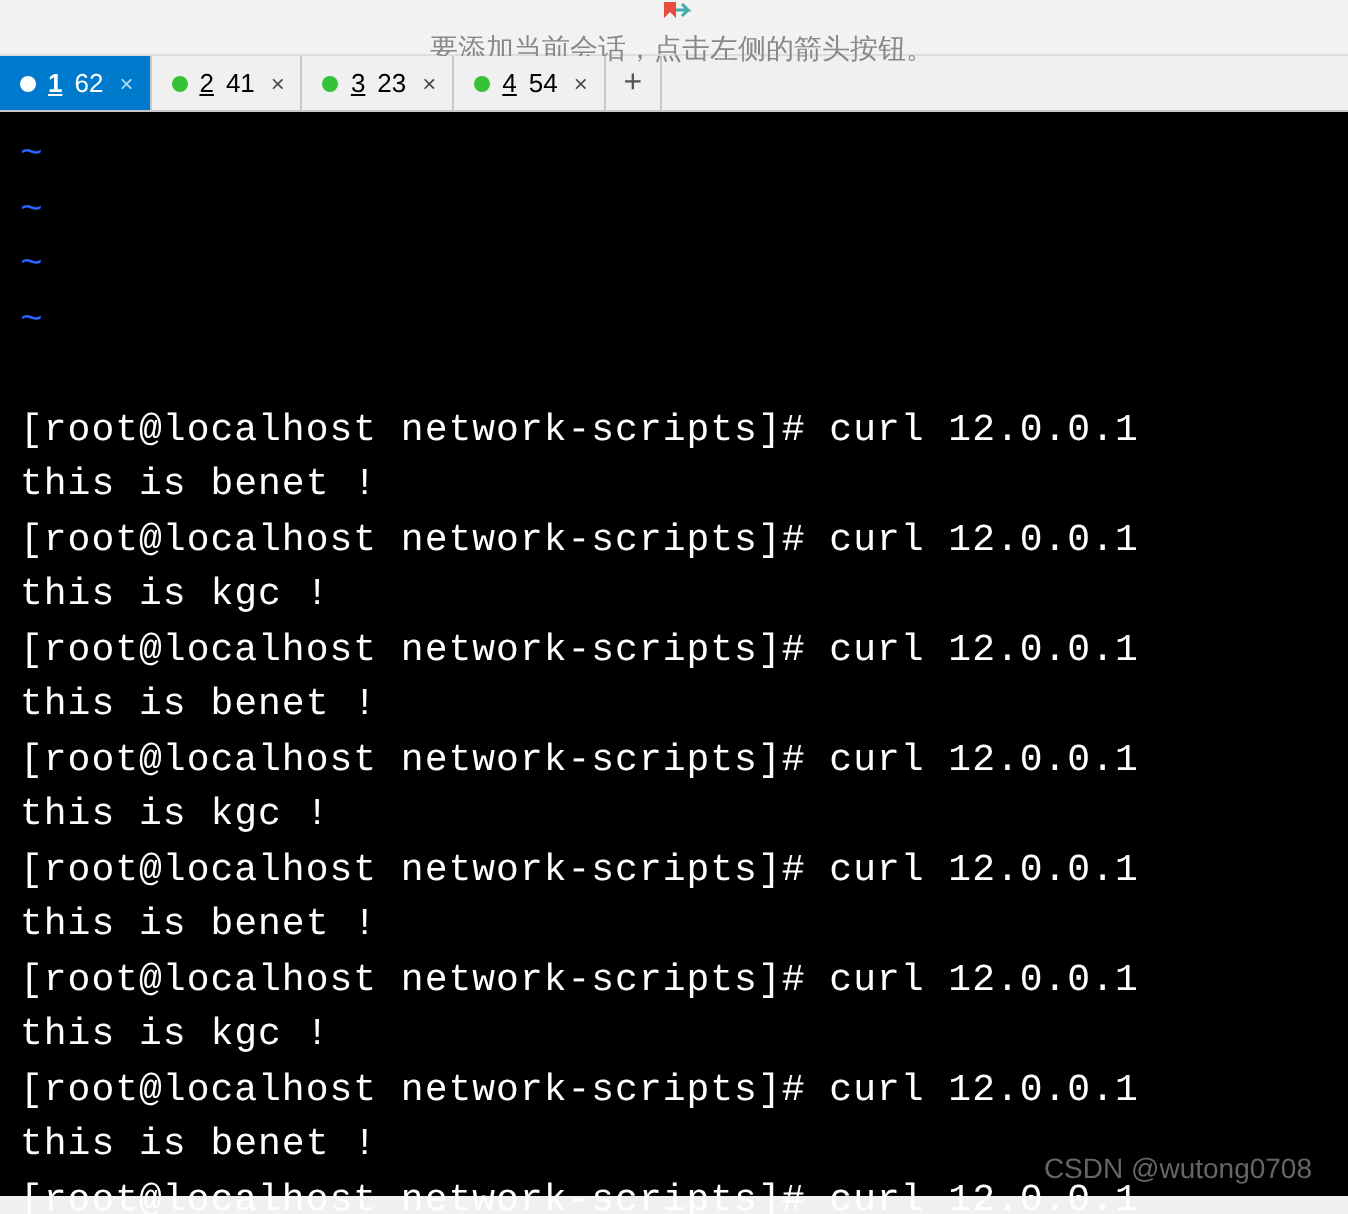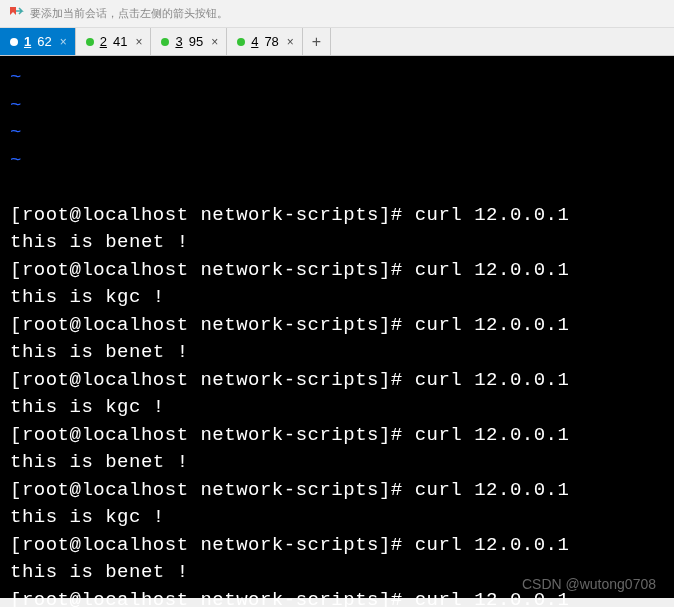--- a/index.html
+++ b/index.html
@@ -9,23 +9,24 @@
       font-family: "Microsoft YaHei", sans-serif;
       background: #f0f0f0;
       overflow: hidden;
     }
     .hint-bar {
       height: 28px;
       background: #f2f2f2;
       display: flex;
       align-items: center;
       padding-left: 8px;
-      font-size: 11px;
+      font-size: 14px;
       color: #888;
       border-bottom: 1px solid #ddd;
+      flex-direction: column;
     }
     .hint-bar svg { margin-right: 6px; flex-shrink: 0; }
     .tab-bar {
       height: 28px;
       background: #f0f0f0;
       display: flex;
       align-items: stretch;
       border-bottom: 1px solid #c8c8c8;
     }
     .tab {
@@ -105,27 +106,27 @@
     </div>
     <div class="tab">
       <span class="dot" style="background: rgb(54, 194, 54);"></span>
       <span class="num2">2</span>
       <span> 41</span>
       <span class="close">×</span>
     </div>
     <div class="tab">
       <span class="dot" style="background: rgb(54, 194, 54);"></span>
       <span class="num2">3</span>
-      <span> 95</span>
+      <span> 23</span>
       <span class="close">×</span>
     </div>
     <div class="tab">
       <span class="dot" style="background: rgb(54, 194, 54);"></span>
       <span class="num2">4</span>
-      <span> 78</span>
+      <span> 54</span>
       <span class="close">×</span>
     </div>
     <div class="tab-add">+</div>
   </div>
 
 <div class="terminal" id="terminal">
   <div class="term-line tilde">~</div>
     <div class="term-line tilde">~</div>
     <div class="term-line tilde">~</div>
     <div class="term-line tilde">~</div>

